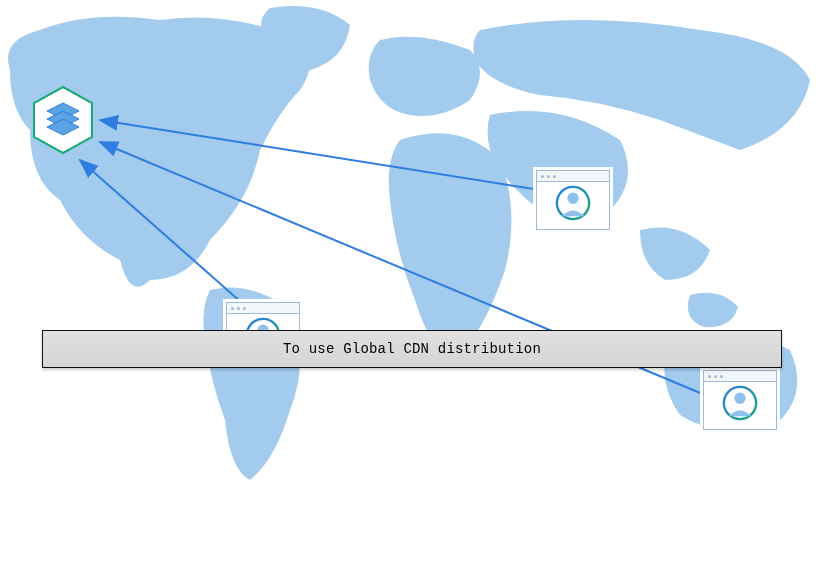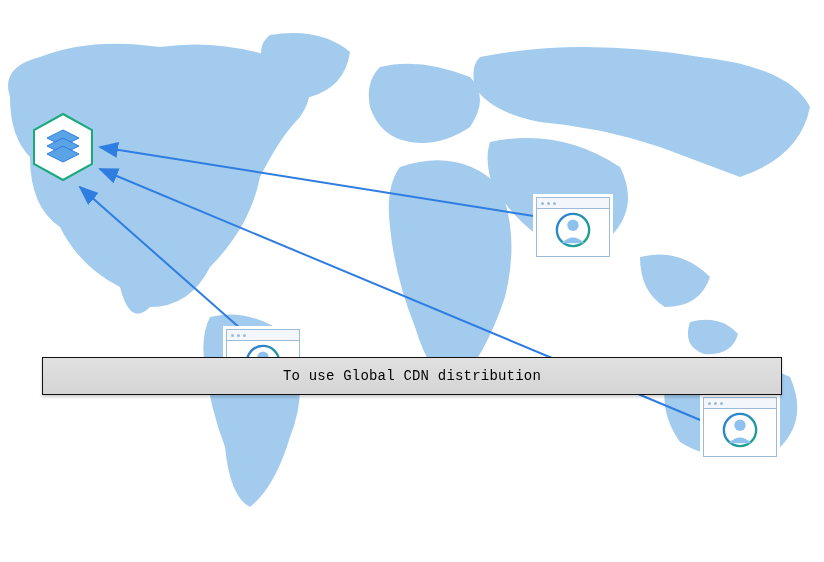--- a/index.html
+++ b/index.html
@@ -8,21 +8,20 @@
     width: 824px;
     height: 562px;
     font-family: "Courier New", monospace;
     background: #ffffff;
     overflow: hidden;
   }
   .stage {
     position: relative;
     width: 824px;
     height: 398px;
-    margin-top: 27px;
   }
   
   .world {
     position: absolute;
     inset: 0;
   }
   .world svg {
     position: absolute;
     left: 0; top: 0;
     width: 824px; height: 562px;

